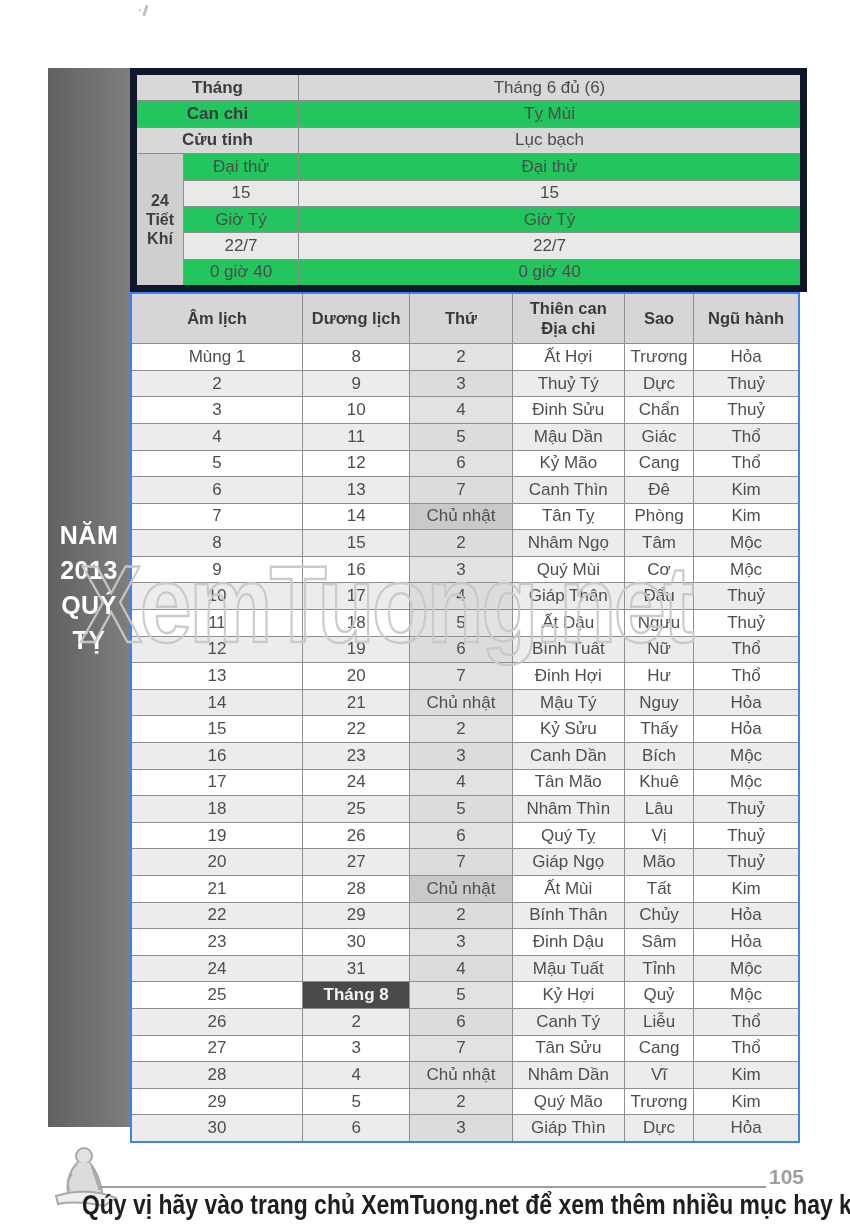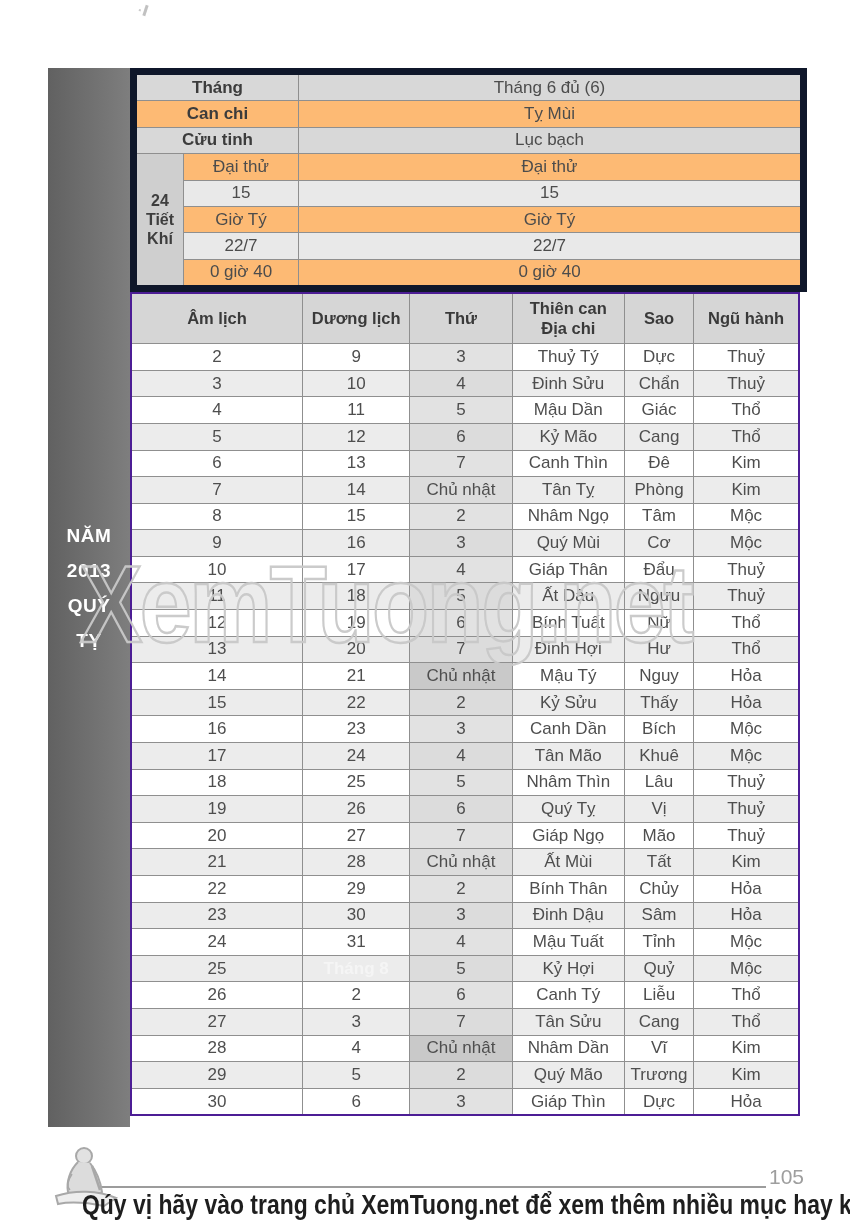--- a/index.html
+++ b/index.html
@@ -8,53 +8,53 @@
     font-family:"Liberation Sans", sans-serif; overflow:hidden;
   }
   .speck { position:absolute; left:144px; top:5px; width:3px; height:11px;
     background:#a8a8a8; transform:rotate(18deg); opacity:.7; }
   .speck:after { content:""; position:absolute; left:-5px; top:6px; width:2px; height:2px; background:#b5b5b5; }
 
   
   .sidebar { position:absolute; left:48px; top:68px; width:82px; height:1059px;
     background:linear-gradient(to right,#616161,#7e7e7e); }
   .year-label { position:absolute; top:450px; left:0; right:0; text-align:center;
-    color:#ffffff; font-weight:bold; font-size:19px; line-height:35px; letter-spacing:.5px; }
+    color:#ffffff; font-weight:bold; font-size:25px; line-height:35px; letter-spacing:.5px; }
 
   
   .content { position:absolute; left:130px; top:68px; width:670px; }
   table { border-collapse:collapse; table-layout:fixed; width:670px; }
   td,th { border:1px solid #8f8f8f; text-align:center; vertical-align:middle; padding:0; overflow:hidden; }
   .info-table { border:7px solid #0f172a; }
-  .info-table td { height:25.4px; font-size:17px; color:#4c4c4c; background:#fdba74; }
+  .info-table td { height:25.4px; font-size:17px; color:#4c4c4c; background:#22c55e; }
   .info-table td.lbl { font-weight:bold; color:#3c3c3c; }
   .info-table tr.g td { background:#d8d8d8; }
   .info-table tr.t td.sub, .info-table tr.t td.val { background:#e9e9e9; }
   td.tk { background:#cfcfcf; font-weight:bold; color:#3e3e3e; font-size:16px; line-height:19px; }
 
-  .cal-table { border:2px solid #4c1d95; }
+  .cal-table { border:2px solid #3b82f6; }
   .cal-table th { height:49px; background:#d6d6d6; font-size:16.5px; font-weight:bold; color:#3a3a3a; line-height:1.18; }
   .cal-table td { height:25.6px; font-size:17px; color:#4e4e4e; background:#ffffff; }
   .cal-table tbody tr:nth-child(even) td { background:#ececec; }
   .cal-table td.thu-col { background:#e2e2e2; }
   .cal-table tbody tr:nth-child(even) td.thu-col { background:#dcdcdc; }
   .cal-table td.sunday { background:#c9c9c9;text-align:center; }
   .cal-table td.month-marker { background:#4a4a4a; color:#f5f5f5; font-weight:bold;margin-left:20px; }
 
   
   .watermark { position:absolute; left:80px; top:540px; z-index:6; pointer-events:none;
     font-size:110px; font-weight:bold; letter-spacing:-3px; white-space:nowrap;
     color:transparent; -webkit-text-stroke:2.5px #c9c9c9;
     transform:scaleX(0.85); transform-origin:left top; opacity:.95; }
   @supports not (-webkit-text-stroke: 1px red) { .watermark { color:#d2d2d2; } }
 
   
   .footer-figure { position:absolute; left:44px; top:1138px; z-index:2; }
   .footer-rule { position:absolute; left:98px; top:1186px; width:668px; height:2px; background:#9c9c9c; }
-  .page-number { position:absolute; left:769px; top:1165px; font-size:21px; font-weight:normal; color:#9e9e9e; }
+  .page-number { position:absolute; left:769px; top:1165px; font-size:21px; font-weight:bold; color:#9e9e9e; }
   .footer-text { position:absolute; left:82px; top:1190px; z-index:3;
     font-size:27px; font-weight:bold; color:#1e1e1e; white-space:nowrap;
     transform:scaleX(0.85); transform-origin:left top; }
 </style>
 </head>
 <body>
 
 <div class="page">
 
   <div class="speck"></div>
@@ -134,20 +134,28 @@
           <th>
             <div>Thiên can</div>
             <div>Địa chi</div>
           </th>
           <th>Sao</th>
           <th>Ngũ hành</th>
         </tr>
       </thead>
       <tbody>
           <tr>
+            <td>Mùng 1</td>
+            <td>8</td>
+            <td class="thu-col">2</td>
+            <td>Ất Hợi</td>
+            <td>Trương</td>
+            <td>Hỏa</td>
+          </tr>
+          <tr>
             <td>2</td>
             <td>9</td>
             <td class="thu-col">3</td>
             <td>Thuỷ Tý</td>
             <td>Dực</td>
             <td>Thuỷ</td>
           </tr>
           <tr>
             <td>3</td>
             <td>10</td>

